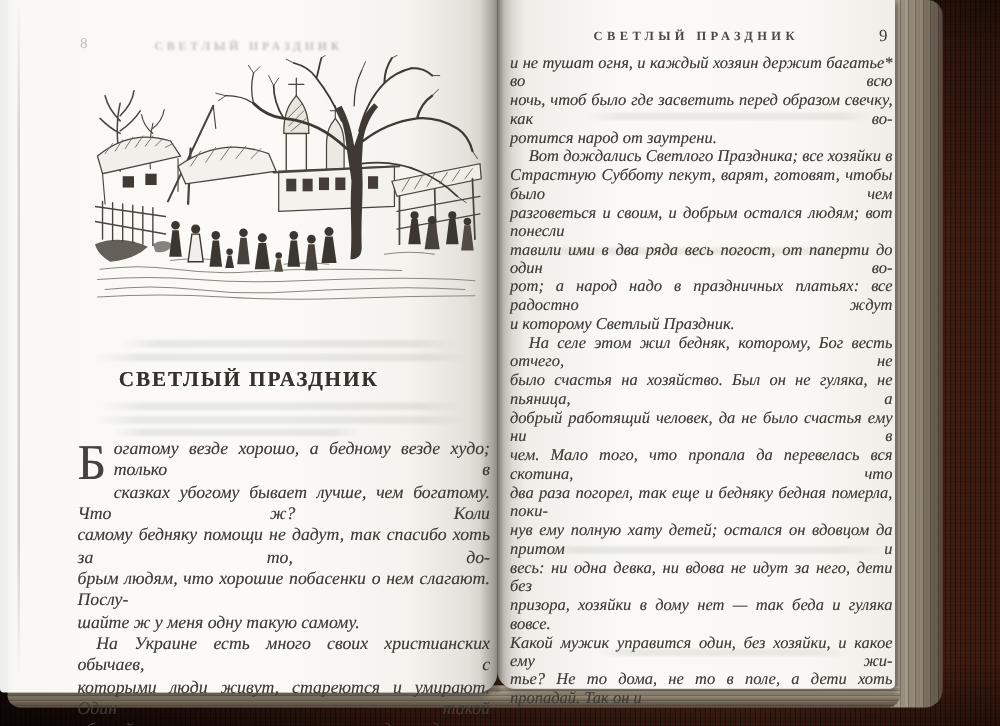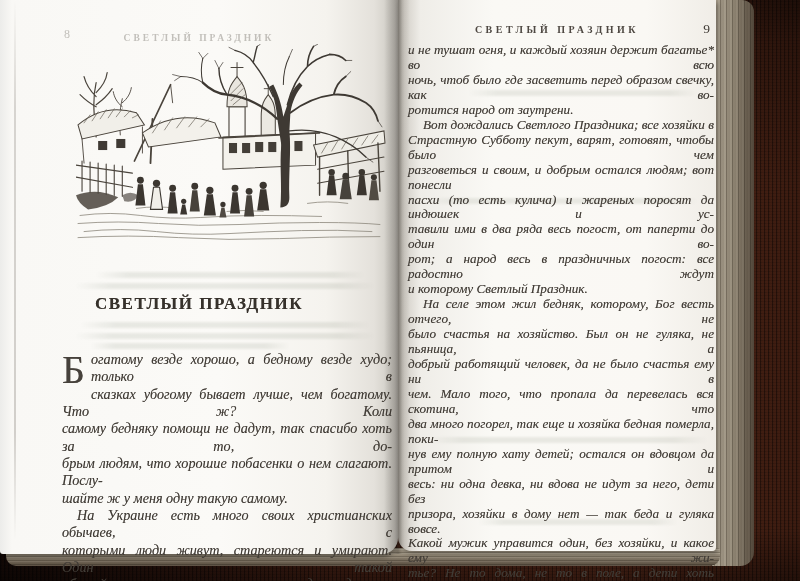--- a/index.html
+++ b/index.html
@@ -227,34 +227,33 @@
             <div class="tline">ночь, чтоб было где засветить перед образом свечку, как во-</div>
             <div class="tline">ротится народ от заутрени.</div>
           </div>
       </div>
       <div class="para indent">
         <div class="lines">
 
         <div class="tline">Вот дождались Светлого Праздника; все хозяйки в</div>
             <div class="tline">Страстную Субботу пекут, варят, готовят, чтобы было чем</div>
             <div class="tline">разговеться и своим, и добрым остался людям; вот понесли</div>
-            <div class="tline">пасхи (то есть кулича) и жареных поросят да индюшек и ус-</div>
             <div class="tline">тавили ими в два ряда весь погост, от паперти до один во-</div>
-            <div class="tline">рот; а народ весь в праздничных погост: все радостно ждут</div>
+            <div class="tline">рот; а народ надо в праздничных платьях: все радостно ждут</div>
             <div class="tline">и которому Светлый Праздник.</div>
           </div>
       </div>
       <div class="para indent">
         <div class="lines">
 
         <div class="tline">На селе этом жил бедняк, которому, Бог весть отчего, не</div>
             <div class="tline">было счастья на хозяйство. Был он не гуляка, не пьяница, а</div>
             <div class="tline">добрый работящий человек, да не было счастья ему ни в</div>
             <div class="tline">чем. Мало того, что пропала да перевелась вся скотина, что</div>
-            <div class="tline">два много погорел, так еще и хозяйка бедная померла, поки-</div>
+            <div class="tline">два раза погорел, так еще и бедняку бедная померла, поки-</div>
             <div class="tline">нув ему полную хату детей; остался он вдовцом да притом и</div>
             <div class="tline">весь: ни одна девка, ни вдова не идут за него, дети без</div>
             <div class="tline">призора, хозяйки в дому нет — так беда и гуляка вовсе.</div>
             <div class="tline">Какой мужик управится один, без хозяйки, и какое ему жи-</div>
             <div class="tline">тье? Не то дома, не то в поле, а дети хоть пропадай. Так он и</div>
           </div>
       </div>
 
     </div>
   </div>

